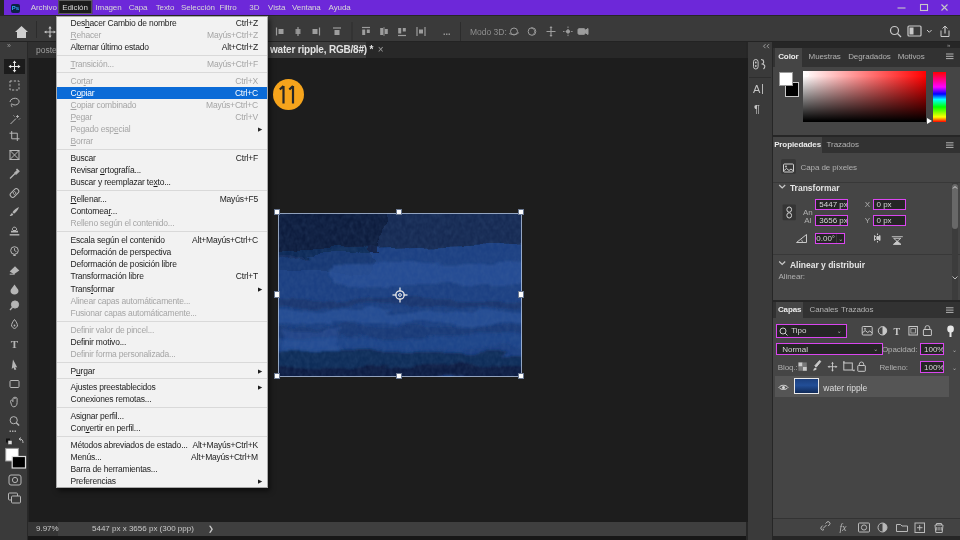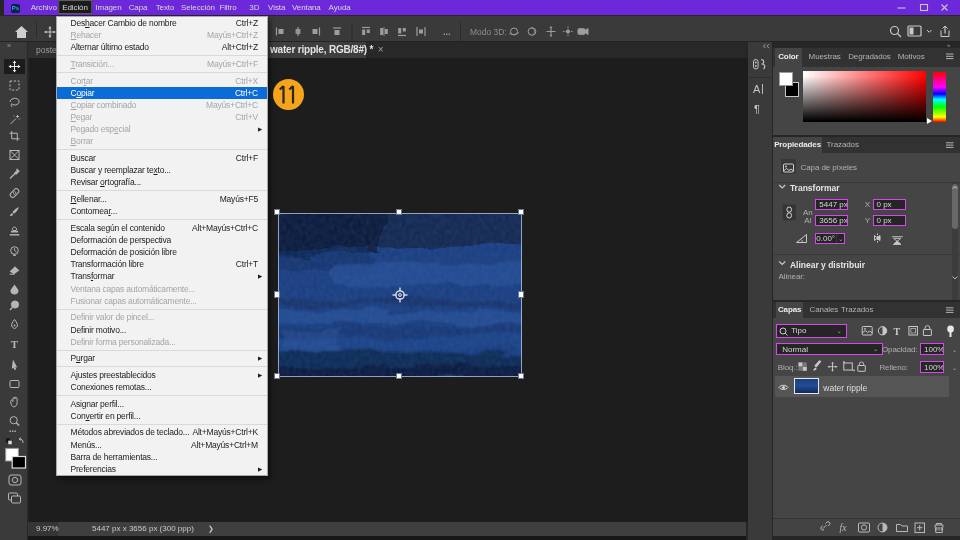--- a/index.html
+++ b/index.html
@@ -617,36 +617,40 @@
     <div class="mrow dis">
         <span><u>B</u>orrar</span>
         <span></span>
       </div>
     <div class="msep"></div>
     <div class="mrow">
         <span>Buscar</span>
         <span class="sc">Ctrl+F</span>
       </div>
     <div class="mrow">
+        <span>Revisar <u>o</u>rtografía...</span>
+        <span></span>
+      </div>
+    <div class="mrow">
         <span>Buscar y reemplazar te<u>x</u>to...</span>
-        <span></span>
-      </div>
-    <div class="mrow">
-        <span>Revisar <u>o</u>rtografía...</span>
         <span></span>
       </div>
     <div class="msep"></div>
     <div class="mrow">
         <span><u>R</u>ellenar...</span>
         <span class="sc">Mayús+F5</span>
       </div>
     <div class="mrow">
         <span>Contornea<u>r</u>...</span>
         <span></span>
       </div>
+    <div class="mrow dis">
+        <span>Relleno según el contenido...</span>
+        <span></span>
+      </div>
     <div class="msep"></div>
     <div class="mrow">
         <span>Escala según el contenido</span>
         <span class="sc">Alt+Mayús+Ctrl+C</span>
       </div>
     <div class="mrow">
         <span>Deformación de perspectiva</span>
         <span></span>
       </div>
     <div class="mrow">
@@ -655,21 +659,21 @@
       </div>
     <div class="mrow">
         <span>Transformación libre</span>
         <span class="sc">Ctrl+T</span>
       </div>
     <div class="mrow">
         <span>Trans<u>f</u>ormar</span>
         <span class="arr" style="color:#1c1c1c">▶</span>
       </div>
     <div class="mrow dis">
-        <span>Ventana capas automáticamente...</span>
+        <span>Alinear capas automáticamente...</span>
         <span></span>
       </div>
     <div class="mrow dis">
         <span>Fusionar capas automáticamente...</span>
         <span></span>
       </div>
     <div class="msep"></div>
     <div class="mrow dis">
         <span>Definir valor de pincel...</span>
         <span></span>
@@ -700,21 +704,21 @@
     <div class="mrow">
         <span>Asignar perfil...</span>
         <span></span>
       </div>
     <div class="mrow">
         <span>Con<u>v</u>ertir en perfil...</span>
         <span></span>
       </div>
     <div class="msep"></div>
     <div class="mrow">
-        <span>Métodos abreviados de teclado...</span>
+        <span>Métodos abreviados de estado...</span>
         <span class="sc">Alt+Mayús+Ctrl+K</span>
       </div>
     <div class="mrow">
         <span>Menús...</span>
         <span class="sc">Alt+Mayús+Ctrl+M</span>
       </div>
     <div class="mrow">
         <span>Barra de herramientas...</span>
         <span></span>
       </div>

